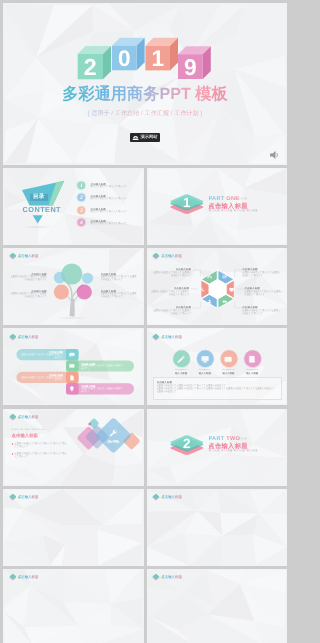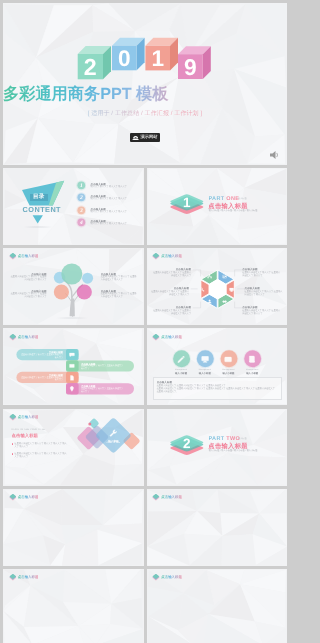--- a/index.html
+++ b/index.html
@@ -4,21 +4,21 @@
 <title>PPT Template Preview</title>
 <style>
 html,body{margin:0;padding:0;}
 *{-webkit-font-smoothing:antialiased;text-rendering:geometricPrecision;}
 body{width:290px;height:643px;background:#cdcdcd;font-family:"Liberation Sans","DejaVu Sans",sans-serif;overflow:hidden;}
 .page{position:relative;width:290px;height:643px;background:#cdcdcd;}
 
 
 .banner{position:absolute;left:3px;top:3px;width:284px;height:162px;overflow:hidden;background:#f2f3f5;}
 .abs{position:absolute;left:0;top:0;}
-.maintitle{position:absolute;left:0;top:82px;width:284px;font-size:16.2px;font-weight:bold;line-height:18px;white-space:nowrap;
+.maintitle{position:absolute;left:0;top:82px;width:284px;text-align:center;font-size:16.2px;font-weight:bold;line-height:18px;white-space:nowrap;
   background:linear-gradient(90deg,#52c6a3 0%,#4fc0c9 18%,#66b6df 34%,#93b9e4 47%,#f2a7b6 66%,#f2849f 85%,#f07ba0 100%);
   -webkit-background-clip:text;background-clip:text;color:transparent;}
 .subtitle{position:absolute;left:0;top:106px;width:284px;text-align:center;font-size:6px;white-space:nowrap;letter-spacing:.1px;
   background:linear-gradient(90deg,#7fd2c4 0%,#9cc9e2 25%,#eeaab8 55%,#ef93a8 100%);-webkit-background-clip:text;background-clip:text;color:transparent;}
 .logo{position:absolute;left:50%;margin-left:-14.8px;top:129.6px;width:29.5px;height:9.8px;background:#272727;border-radius:1px;display:flex;align-items:center;justify-content:center;gap:1px;}
 .logo .ltxt{font-size:4.2px;color:#dddddd;letter-spacing:.1px;font-weight:bold;}
 .spk{position:absolute;right:6px;bottom:5px;width:12px;height:10px;}
 
 
 .grid{position:absolute;left:3px;top:168px;width:284px;}

